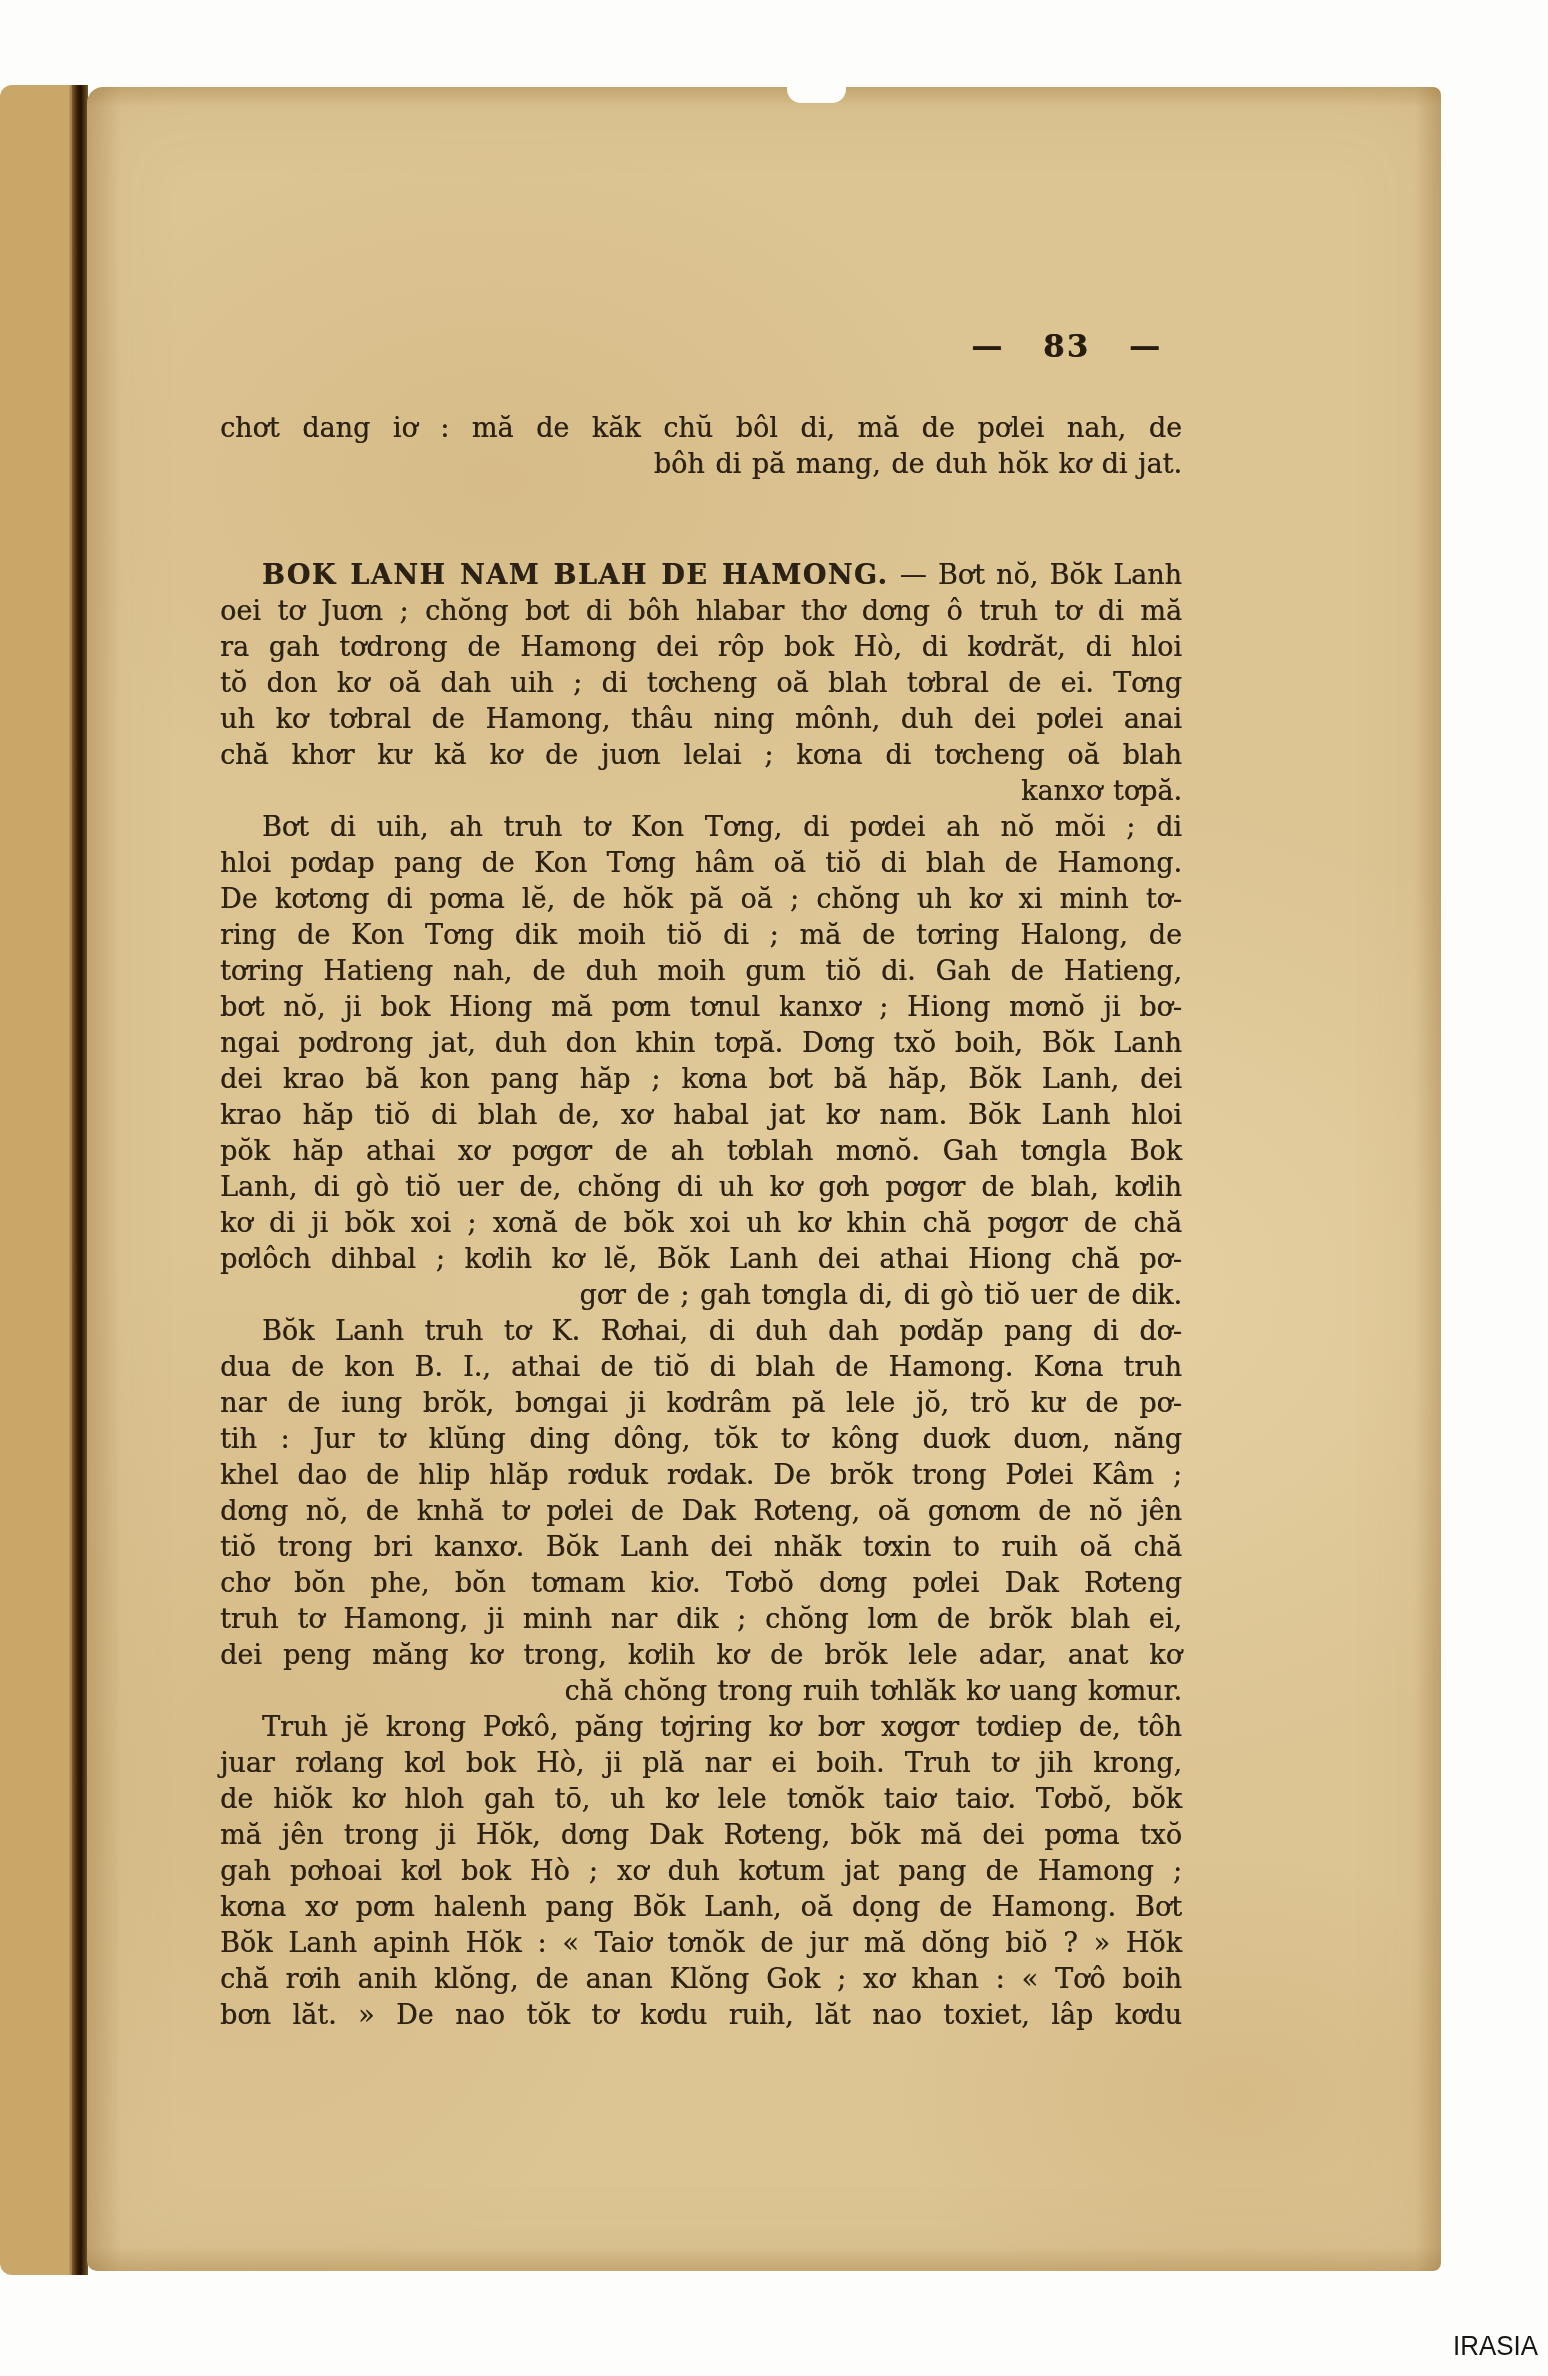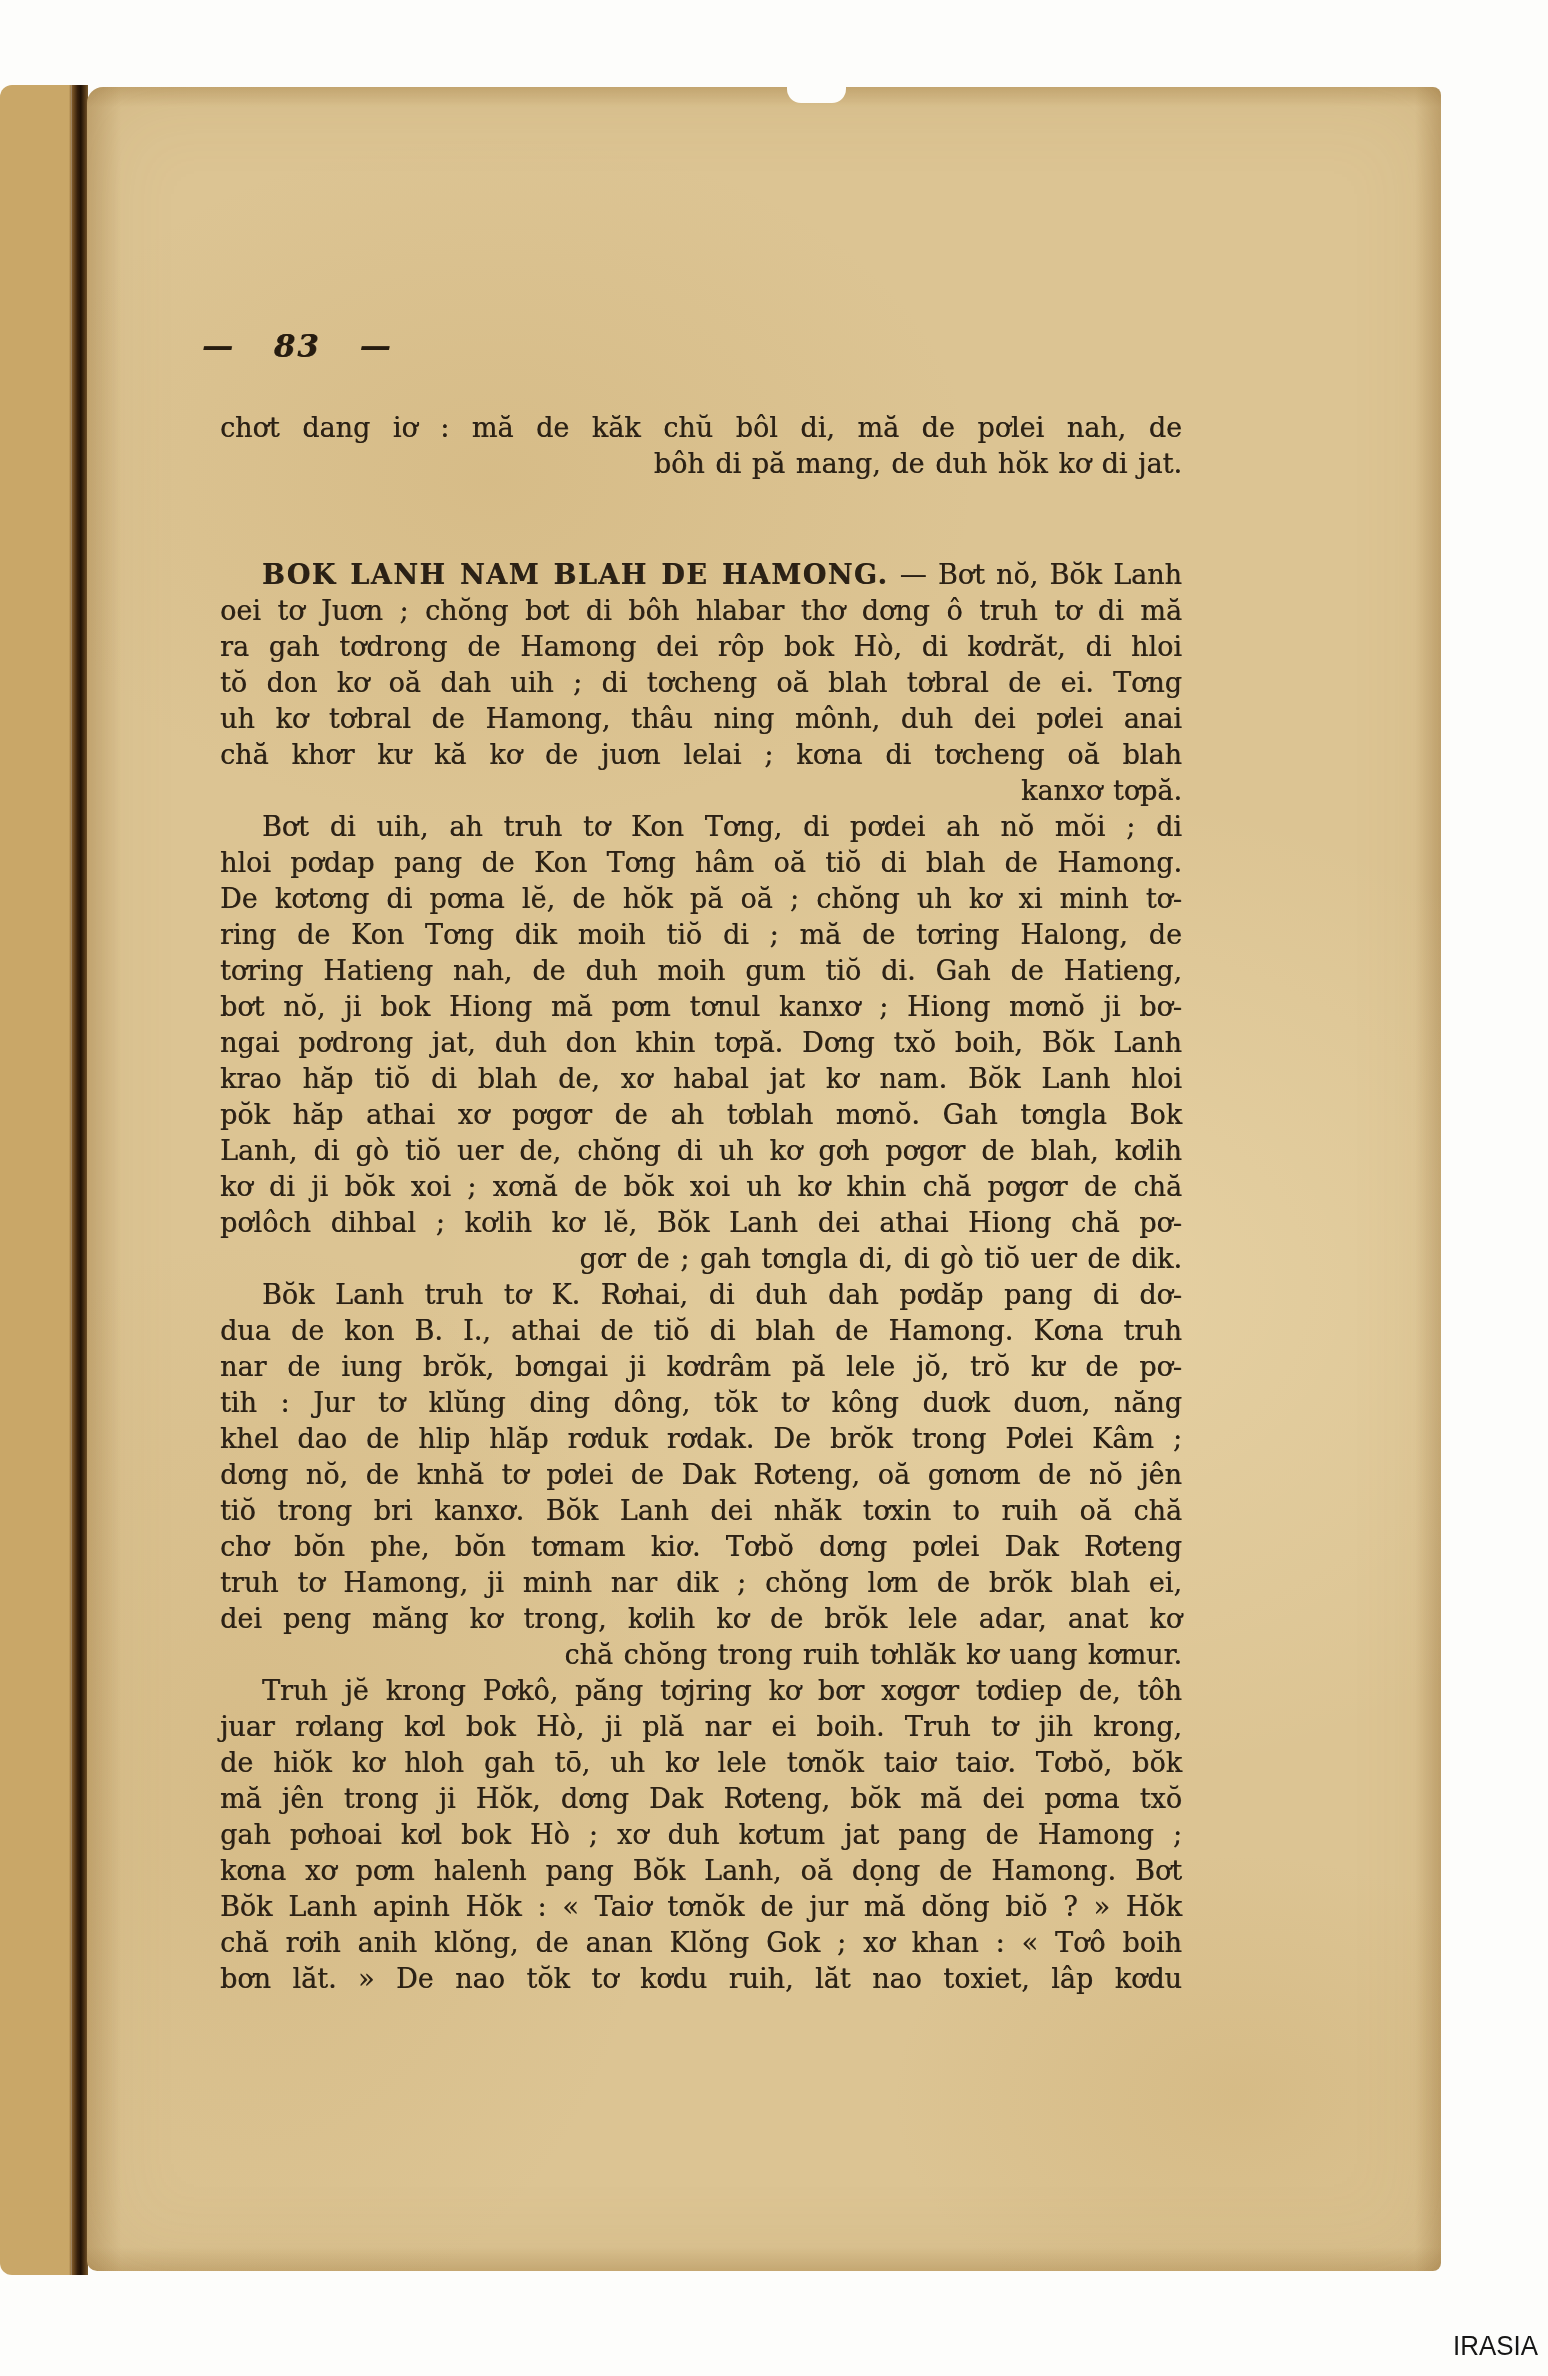--- a/index.html
+++ b/index.html
@@ -69,28 +69,27 @@
     border-radius: 0 0 14px 14px;
   }
 
   
 
   .page-number {
     position: absolute;
     left: 115px;
     top: 241px;
     width: 960px;
-    text-align: left;
+    text-align: right;
     font-size: 31px;
     font-weight: bold;
     color: #261c10;
     word-spacing: 26px;
     letter-spacing: 2px;
     text-shadow: 0.4px 0.3px 0 rgba(38,28,16,.75);
-    font-style: italic;
   }
 
   .text-block {
     position: absolute;
     left: 133px;
     top: 323px;
     width: 962px;
   }
 
   .line {
@@ -156,20 +155,21 @@
         <div class="line">kanxơ tơpă.</div>
       </div>
       <div class="para indent">
         <div class="line just">Bơt di uih, ah truh tơ Kon Tơng, di pơdei ah nŏ mŏi ; di</div>
         <div class="line just">hloi pơdap pang de Kon Tơng hâm oă tiŏ di blah de Hamong.</div>
         <div class="line just">De kơtơng di pơma lĕ, de hŏk pă oă ; chŏng uh kơ xi minh tơ-</div>
         <div class="line just">ring de Kon Tơng dik moih tiŏ di ; mă de tơring Halong, de</div>
         <div class="line just">tơring Hatieng nah, de duh moih gum tiŏ di. Gah de Hatieng,</div>
         <div class="line just">bơt nŏ, ji bok Hiong mă pơm tơnul kanxơ ; Hiong mơnŏ ji bơ-</div>
         <div class="line just">ngai pơdrong jat, duh don khin tơpă. Dơng txŏ boih, Bŏk Lanh</div>
+        <div class="line just">dei krao bă kon pang hăp ; kơna bơt bă hăp, Bŏk Lanh, dei</div>
         <div class="line just">krao hăp tiŏ di blah de, xơ habal jat kơ nam. Bŏk Lanh hloi</div>
         <div class="line just">pŏk hăp athai xơ pơgơr de ah tơblah mơnŏ. Gah tơngla Bok</div>
         <div class="line just">Lanh, di gò tiŏ uer de, chŏng di uh kơ gơh pơgơr de blah, kơlih</div>
         <div class="line just">kơ di ji bŏk xoi ; xơnă de bŏk xoi uh kơ khin chă pơgơr de chă</div>
         <div class="line just">pơlôch dihbal ; kơlih kơ lĕ, Bŏk Lanh dei athai Hiong chă pơ-</div>
         <div class="line">gơr de ; gah tơngla di, di gò tiŏ uer de dik.</div>
       </div>
       <div class="para indent">
         <div class="line just">Bŏk Lanh truh tơ K. Rơhai, di duh dah pơdăp pang di dơ-</div>
         <div class="line just">dua de kon B. I., athai de tiŏ di blah de Hamong. Kơna truh</div>

